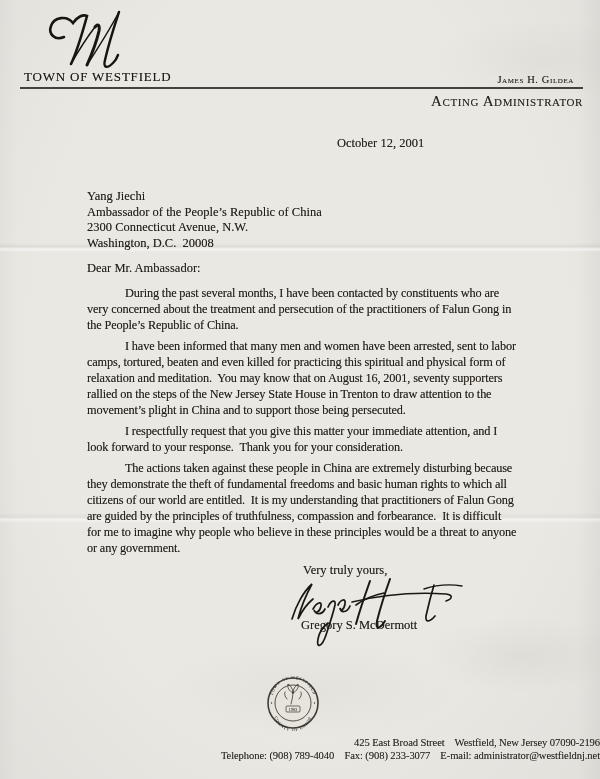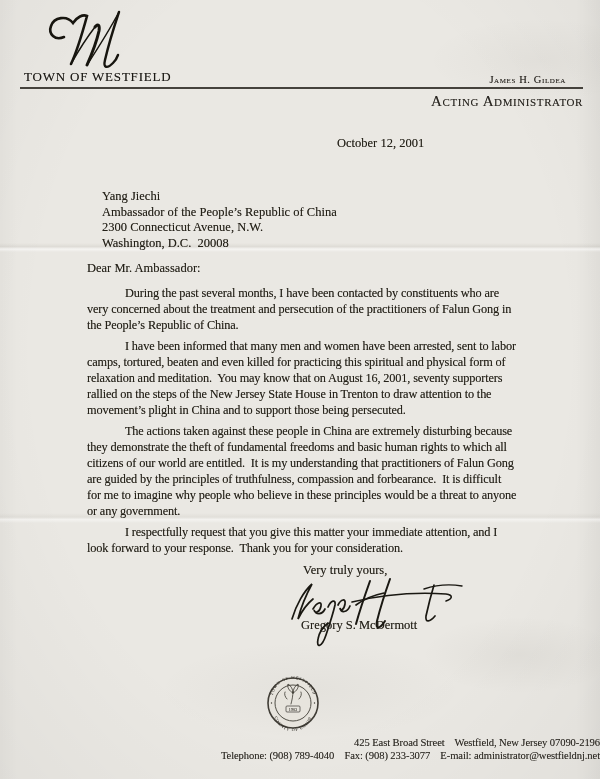--- a/index.html
+++ b/index.html
@@ -26,26 +26,26 @@
     background:linear-gradient(180deg, rgba(0,0,0,0), rgba(90,82,70,.08) 40%, rgba(255,255,255,.55) 68%, rgba(0,0,0,0));}
   .crease.c2{top:513px;height:10px;
     background:linear-gradient(180deg, rgba(0,0,0,0), rgba(90,82,70,.06) 40%, rgba(255,255,255,.45) 66%, rgba(0,0,0,0));}
 
   .abs{position:absolute;}
 
   
   .monogram{left:40px;top:3px;width:92px;height:70px;}
   .town-name{left:24px;top:69px;font-size:13px;letter-spacing:.8px;color:#1b1915;}
   .head-rule{left:20px;top:87px;width:563px;height:2px;background:#45423c;}
-  .official-name{right:34px;top:74px;font-variant:small-caps;font-size:10.5px;letter-spacing:.6px;color:#2a2722;margin-left:36px;}
+  .official-name{right:26px;top:74px;font-variant:small-caps;font-size:10.5px;letter-spacing:.6px;color:#2a2722;margin-left:36px;}
   .official-title{right:17px;top:93px;font-variant:small-caps;font-size:15px;letter-spacing:.6px;color:#2a2722;}
 
   
   .date{left:337px;top:136px;font-size:12.5px;}
-  .recipient{left:102px;top:189px;font-size:12.5px;line-height:15.5px;white-space:pre-wrap;}
+  .recipient{left:87px;top:189px;font-size:12.5px;line-height:15.5px;white-space:pre-wrap;}
   .salutation{left:87px;top:261px;font-size:12.5px;}
   .body-copy{left:87px;top:285px;width:505px;font-size:12.3px;line-height:16px;letter-spacing:-.15px;}
   .body-copy p{margin:0 0 5px 0;text-indent:38px;white-space:pre-wrap;}
   .valediction{left:303px;top:563px;font-size:12.5px;}
   .signer{left:301px;top:618px;font-size:12.5px;}
   .signature{left:286px;top:575px;width:182px;height:82px;}
 
   
   .seal{left:265px;top:675px;width:56px;height:56px;}
   .footer-line{left:0;width:600px;text-align:right;white-space:pre-wrap;color:#2e2b25;letter-spacing:-.1px;}
@@ -83,28 +83,28 @@
 
   <div class="abs body-copy">
     <p>During the past several months, I have been contacted by constituents who are
 very concerned about the treatment and persecution of the practitioners of Falun Gong in
 the People’s Republic of China.</p>
     <p>I have been informed that many men and women have been arrested, sent to labor
 camps, tortured, beaten and even killed for practicing this spiritual and physical form of
 relaxation and meditation.  You may know that on August 16, 2001, seventy supporters
 rallied on the steps of the New Jersey State House in Trenton to draw attention to the
 movement’s plight in China and to support those being persecuted.</p>
+    <p>I respectfully request that you give this matter your immediate attention, and I
+look forward to your response.  Thank you for your consideration.</p>
     <p>The actions taken against these people in China are extremely disturbing because
 they demonstrate the theft of fundamental freedoms and basic human rights to which all
 citizens of our world are entitled.  It is my understanding that practitioners of Falun Gong
 are guided by the principles of truthfulness, compassion and forbearance.  It is difficult
 for me to imagine why people who believe in these principles would be a threat to anyone
 or any government.</p>
-    <p>I respectfully request that you give this matter your immediate attention, and I
-look forward to your response.  Thank you for your consideration.</p>
   </div>
 
   <div class="abs valediction">Very truly yours,</div>
   <div class="abs signer">Gregory S. McDermott</div>
 
   <svg class="abs signature" viewBox="0 0 182 82" aria-hidden="true">
     <g fill="none" stroke="#1a1812" stroke-linecap="round" stroke-width="1.7">
       <path d="M6,44 C10,30 18,16 26,9 C20,20 15,32 12,44 C16,36 22,28 27,24"></path>
       <path d="M27,34 C31,27 36,26 35,31 C34,37 29,39 28,35 C30,40 36,40 39,34"></path>
       <path d="M42,32 C45,25 50,24 49,30 C47,39 44,48 40,60 C36,72 30,74 32,64 C33,58 37,52 42,48"></path>

